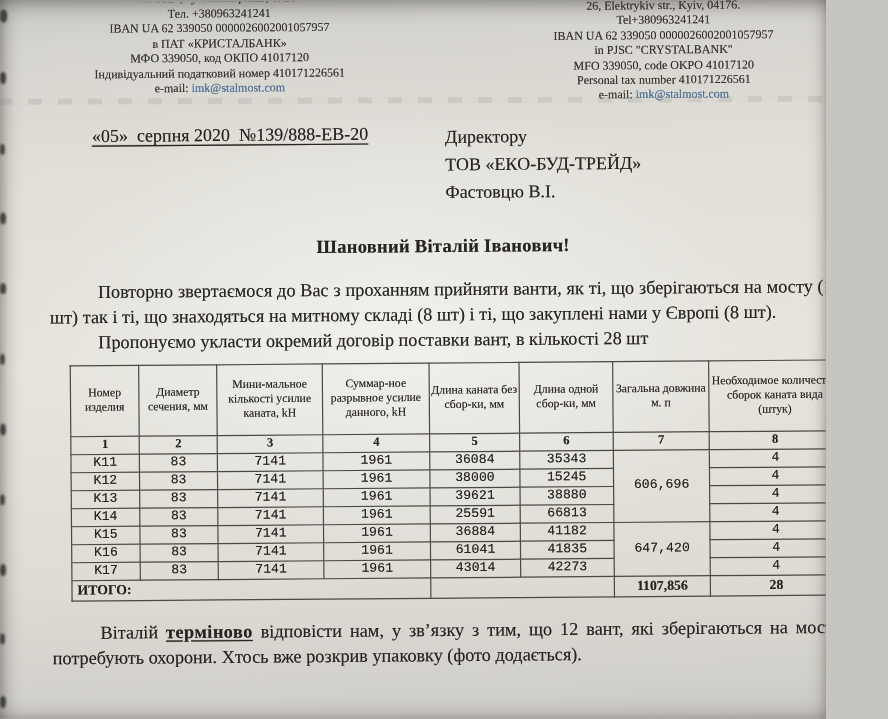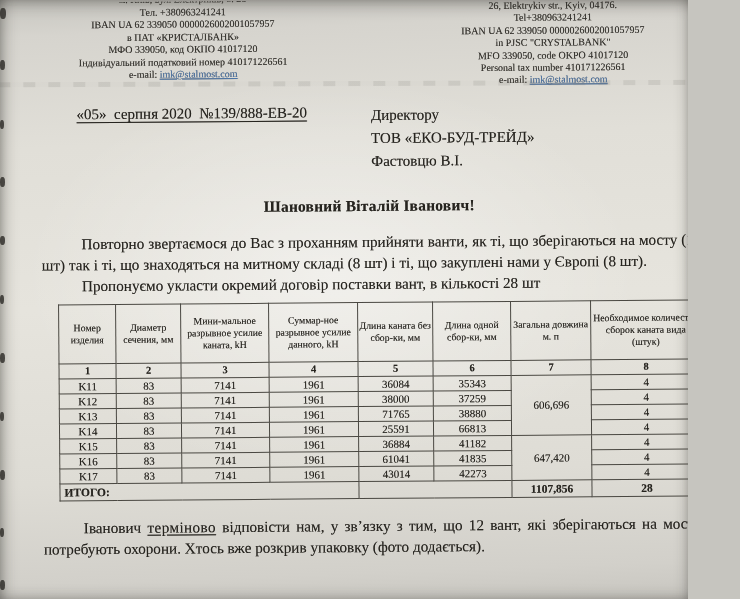--- a/index.html
+++ b/index.html
@@ -24,21 +24,21 @@
     position:absolute;left:0;top:0;width:740px;height:599px;
     transform:rotate(-0.45deg);transform-origin:50% 50%;
     text-shadow:0 0 0.5px rgba(45,42,38,0.55);
   }
   
   .letterhead{display:flex;width:100%;}
   .lh-col{width:50%;text-align:center;font-size:10px;line-height:12.4px;color:#33312c;}
   .lh-col .partial{height:5px;overflow:hidden;}
   .lh-col .partial span{display:inline-block;transform:translateY(-8px);}
   .lh-col.right{padding-top:1px;}
-  .email-link{color:#4a74a8;text-decoration:underline;cursor:pointer;}
+  .email-link{color:#4a74a8;cursor:pointer;}
   .crease{
     position:absolute;left:0;top:81px;width:740px;height:5px;opacity:.45;
     background:repeating-linear-gradient(90deg,
       rgba(115,113,107,0.35) 0 12px, rgba(115,113,107,0.04) 12px 25px);
     transform:rotate(0.25deg);
     filter:blur(0.6px);
   }
   
   .refrow{display:flex;margin-top:16px;}
   .dateline{
@@ -46,33 +46,33 @@
     text-decoration:underline;text-underline-offset:3px;
   }
   .addressee{margin-left:64px;font-size:15px;line-height:23px;}
   
   .salutation{margin-top:24px;text-align:center;font-weight:bold;font-size:15.5px;letter-spacing:0.2px;}
   .para{
     margin:16px 38px 0 42px;font-size:15.2px;line-height:21px;
     text-align:justify;text-indent:40px;
   }
   .para.p2{margin-top:0;}
-  .emph{font-weight:normal;text-decoration:underline;text-underline-offset:2px;letter-spacing:0.4px;}
+  .emph{font-weight:bold;text-decoration:underline;text-underline-offset:2px;letter-spacing:0.4px;}
   
   table.spec{
     border-collapse:collapse;margin:8px 40px 0 58px;width:642px;
     font-size:11px;color:#26241f;table-layout:fixed;
   }
   table.spec td,table.spec th{
     border:1px solid #4a4842;text-align:center;vertical-align:middle;
     padding:0 1px;overflow:hidden;
   }
   table.spec th{font-weight:normal;font-size:9.8px;line-height:11.8px;height:58px;}
   tr.numrow td{font-weight:bold;height:14px;font-size:10.5px;}
-  tr.datarow td{height:14px;}
+  tr.datarow td{height:14px;font-family:Liberation Mono, monospace;}
   td.grouplen{font-size:11px;}
   tr.totalrow td{height:16px;font-weight:bold;font-size:11.5px;}
   td.total-label{text-align:left !important;padding-left:4px !important;}
   
   .speck{position:absolute;background:#2c2a26;border-radius:45%;filter:blur(0.7px);opacity:0.8;}
 </style>
 </head>
 <body>
 
 <div class="page">
@@ -130,21 +130,21 @@
           <col style="width:89px">
         <col style="width:75px">
           <col style="width:78px">
           <col style="width:80px">
           <col style="width:110px">
       </colgroup>
       <tbody>
           <tr>
         <th>Номер изделия</th>
         <th>Диаметр сечения, мм</th>
-        <th>Мини-мальное разрывное усилие каната, kH</th>
+        <th>Мини-мальное кількості усилие каната, kH</th>
         <th>Суммар-ное разрывное усилие данного, kH</th>
         <th>Длина каната без сбор-ки, мм</th>
         <th>Длина одной сбор-ки, мм</th>
         <th>Загальна довжина м. п</th>
         <th>Необходимое количество сборок каната вида (штук)</th>
       </tr>
       <tr class="numrow">
         <td>1</td>
         <td>2</td>
         <td>3</td>
@@ -163,29 +163,29 @@
         <td>35343</td>
         <td class="grouplen" rowspan="4">606,696</td>
         <td>4</td>
       </tr>
       <tr class="datarow">
         <td>K12</td>
         <td>83</td>
         <td>7141</td>
         <td>1961</td>
         <td>38000</td>
-        <td>37259</td>
+        <td>15245</td>
         <td>4</td>
       </tr>
       <tr class="datarow">
         <td>K13</td>
         <td>83</td>
         <td>7141</td>
         <td>1961</td>
-        <td>71765</td>
+        <td>39621</td>
         <td>38880</td>
         <td>4</td>
       </tr>
       <tr class="datarow">
         <td>K14</td>
         <td>83</td>
         <td>7141</td>
         <td>1961</td>
         <td>25591</td>
         <td>66813</td>
@@ -221,21 +221,21 @@
       </tr>
       <tr class="totalrow">
         <td class="total-label" colspan="4">ИТОГО:</td>
         <td colspan="2"></td>
         <td>1107,856</td>
         <td>28</td>
       </tr>
     </tbody>
       </table>
 
-    <p class="para closing"><span>Іванович </span><span class="emph">терміново</span><span> відповісти нам, у зв’язку з тим, що 12 вант, які зберігаються на мосту, потребують охорони. Хтось вже розкрив упаковку (фото додається).</span></p>
+    <p class="para closing"><span>Віталій </span><span class="emph">терміново</span><span> відповісти нам, у зв’язку з тим, що 12 вант, які зберігаються на мосту, потребують охорони. Хтось вже розкрив упаковку (фото додається).</span></p>
 
   </div>
 
   <div class="speck" style="left:0;top:8px;width:6px;height:11px;"></div>
   <div class="speck" style="left:0;top:60px;width:5px;height:10px;"></div>
   <div class="speck" style="left:0;top:120px;width:4px;height:9px;"></div>
   <div class="speck" style="left:0;top:177px;width:5px;height:10px;"></div>
   <div class="speck" style="left:0;top:236px;width:5px;height:9px;"></div>
   <div class="speck" style="left:0;top:295px;width:4px;height:9px;"></div>
   <div class="speck" style="left:0;top:353px;width:5px;height:10px;"></div>

